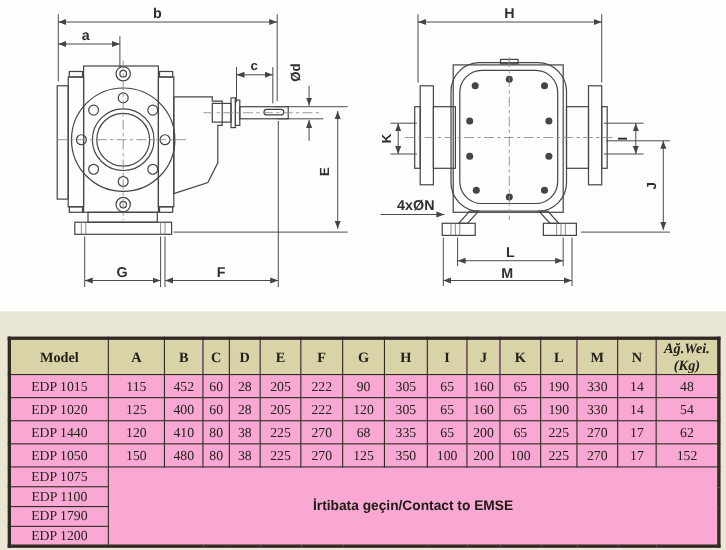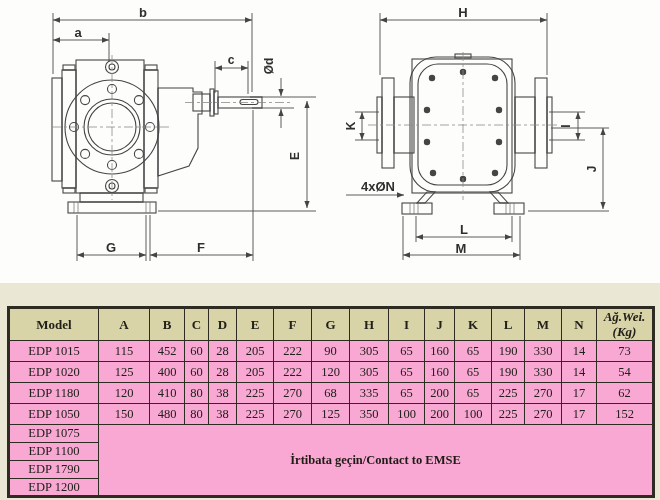--- a/index.html
+++ b/index.html
@@ -16,21 +16,21 @@
         table-layout:fixed;background:#f9a8d4;font-family:"Liberation Serif",serif;
         color:#21201a;border:3px solid #2d2b22;}
   .spec th,.spec td{border:1.5px solid #2d2b22;padding:0;text-align:center;vertical-align:middle;
         overflow:hidden;}
   .spec th{background:#d9d3a8;font-size:13px;font-weight:bold;}
   .spec td{font-size:12.5px;}
   .hdr-row{height:33px;}
   .data-row{height:21px;border-radius:10px;}
   .sm-row{height:18px;}
   .wh{font-size:11.5px;line-height:1.15;font-style:italic;}
-  .contact{font-family:Liberation Serif, serif;font-weight:bold;font-size:13.5px;color:#1d1b14;}
+  .contact{font-family:Liberation Sans, sans-serif;font-weight:bold;font-size:13.5px;color:#1d1b14;}
 </style>
 </head>
 <body>
 
 <div class="page">
 
   <div class="band"></div>
 
   <svg class="drawing-svg" width="660" height="290" viewBox="0 0 660 290">
     <defs>
@@ -252,42 +252,42 @@
         <td>205</td>
         <td>222</td>
         <td>90</td>
         <td>305</td>
         <td>65</td>
         <td>160</td>
         <td>65</td>
         <td>190</td>
         <td>330</td>
         <td>14</td>
-        <td>73</td>
+        <td>48</td>
       </tr>
       <tr class="data-row">
         <td>EDP 1020</td>
         <td>125</td>
         <td>400</td>
         <td>60</td>
         <td>28</td>
         <td>205</td>
         <td>222</td>
         <td>120</td>
         <td>305</td>
         <td>65</td>
         <td>160</td>
         <td>65</td>
         <td>190</td>
         <td>330</td>
         <td>14</td>
         <td>54</td>
       </tr>
       <tr class="data-row">
-        <td>EDP 1180</td>
+        <td>EDP 1440</td>
         <td>120</td>
         <td>410</td>
         <td>80</td>
         <td>38</td>
         <td>225</td>
         <td>270</td>
         <td>68</td>
         <td>335</td>
         <td>65</td>
         <td>200</td>

